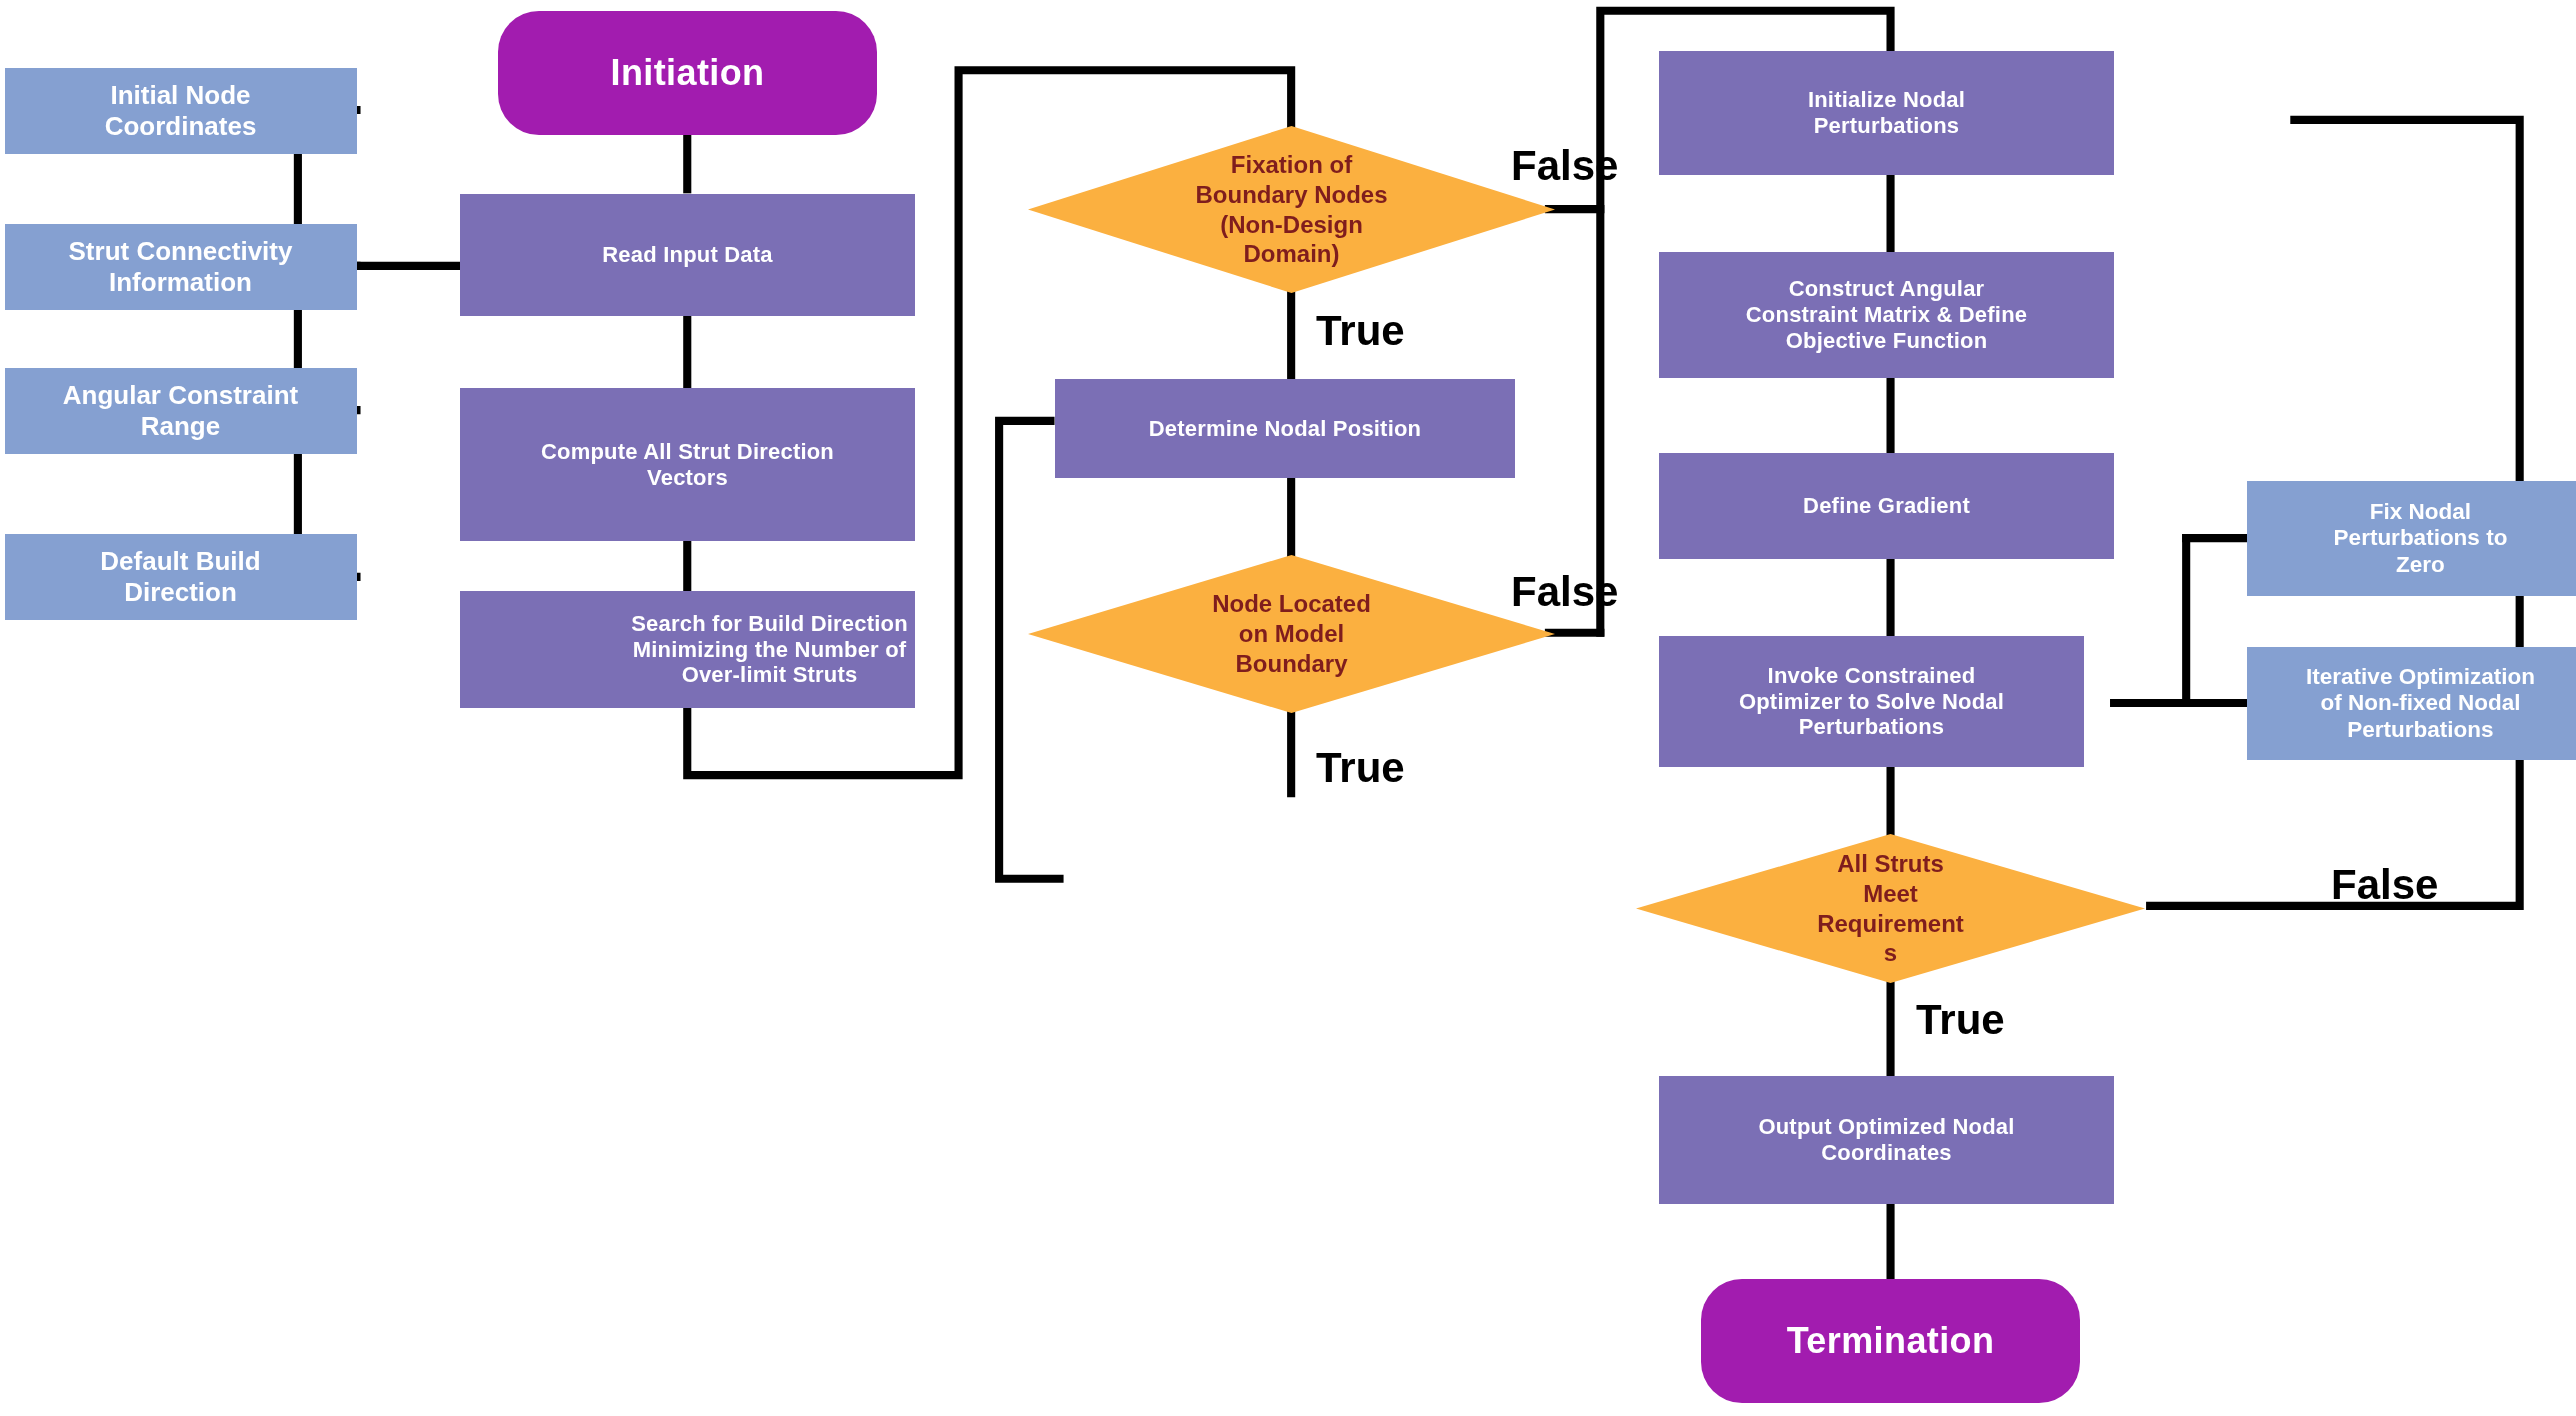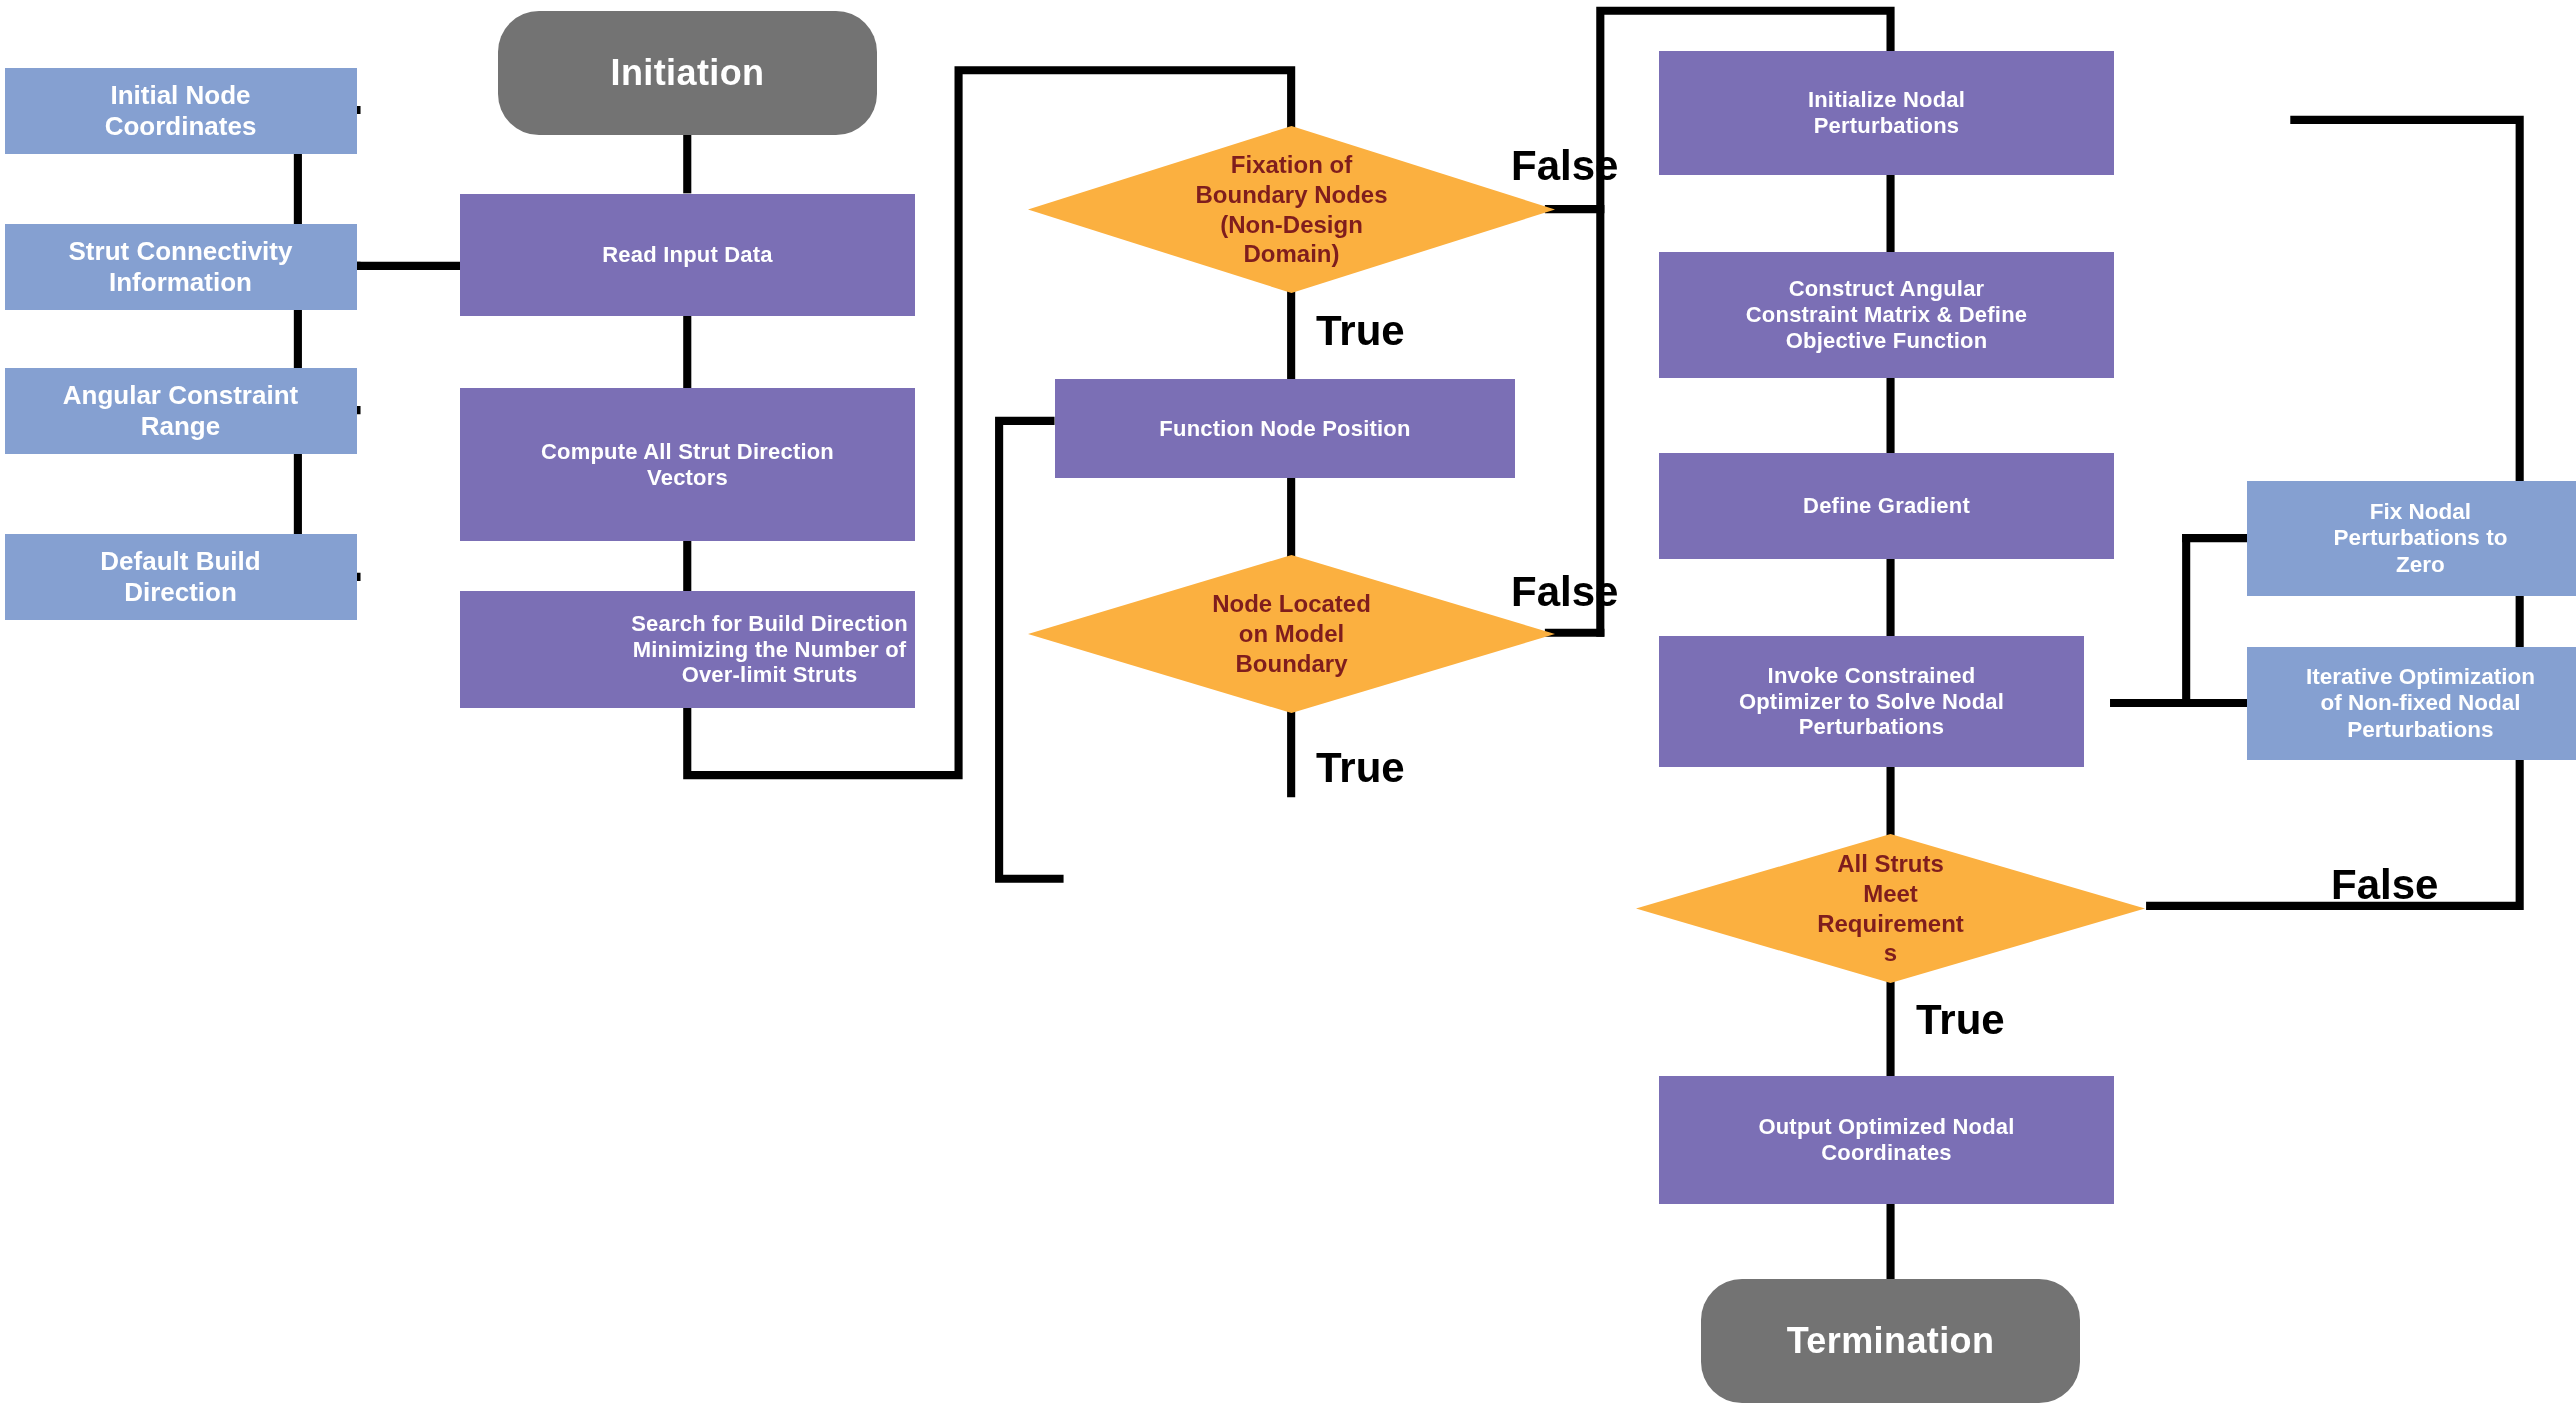--- a/index.html
+++ b/index.html
@@ -42,21 +42,21 @@
     letter-spacing: 0.2px;
   }
   .io {
     background: #85A0D1;
     font-size: 26px;
   }
   .io.small {
     font-size: 22.5px;
   }
   .terminal {
-    background: #737373;
+    background: #a21caf;
     border-radius: 41px;
     font-size: 36px;
     letter-spacing: 0.4px;
   }
   .diamond-wrap {
     position: absolute;
   }
   .diamond-shape {
     position: absolute;
     left: 0; top: 0;
@@ -198,21 +198,21 @@
 
   <div class="diamond-wrap" style="left:1028px; top:126px; width:527px; height:167px;">
     <div class="diamond-shape"></div>
     <div class="diamond-label">Fixation of
 Boundary Nodes
 (Non-Design
 Domain)</div>
   </div>
 
   <div class="node proc" style="left:1055px; top:379px; width:460px; height:99px;">
-    <span>Function Node Position</span>
+    <span>Determine Nodal Position</span>
   </div>
 
   <div class="diamond-wrap" style="left:1028px; top:555px; width:527px; height:158px;">
     <div class="diamond-shape"></div>
     <div class="diamond-label">Node Located
 on Model
 Boundary</div>
   </div>
 
 

